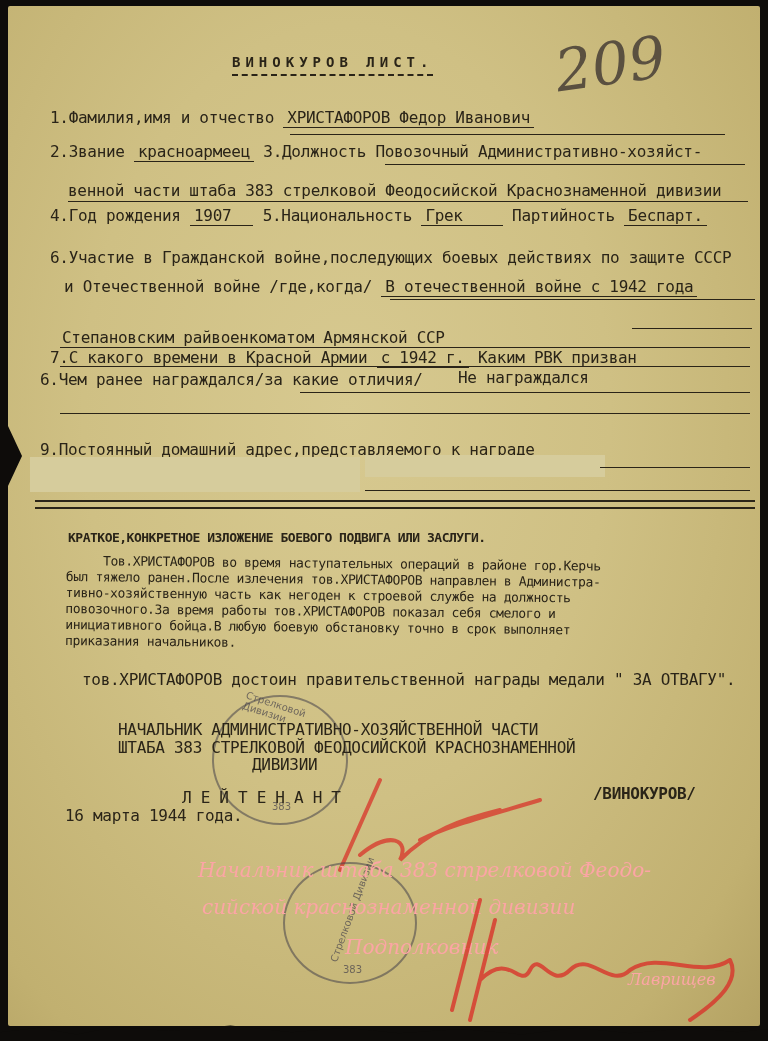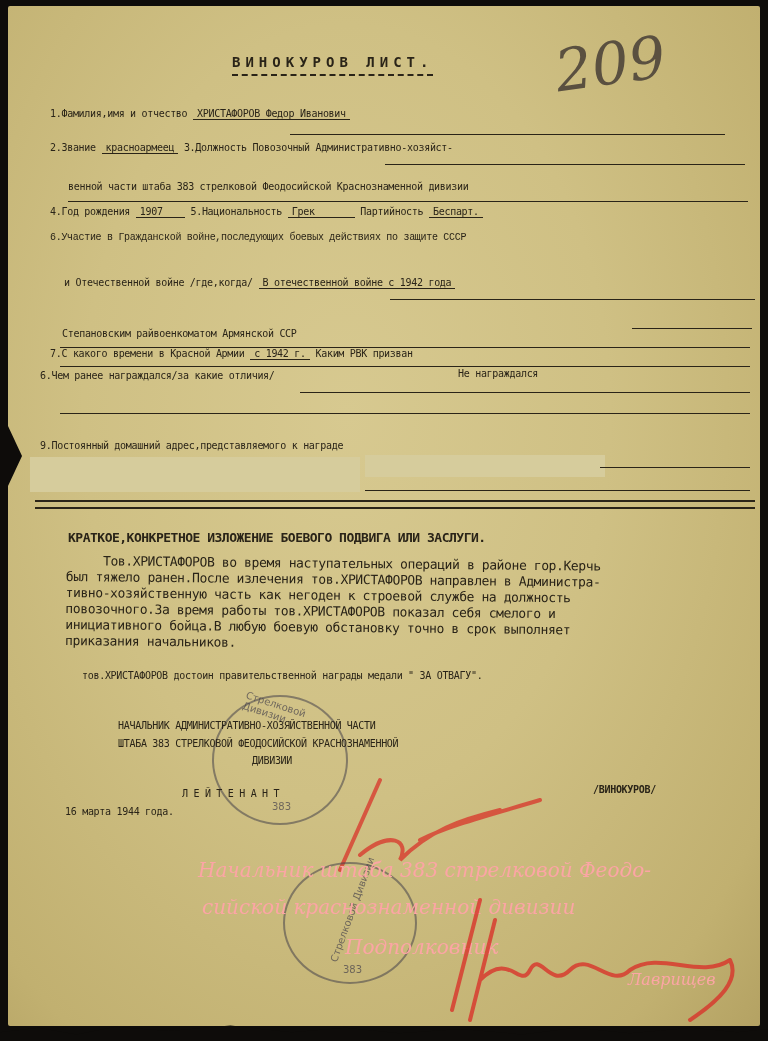--- a/index.html
+++ b/index.html
@@ -11,21 +11,21 @@
   }
   .paper-notch {
     position: absolute; left: 0; top: 420px; width: 14px; height: 60px;
     background: #0e0c0a; clip-path: polygon(0 0, 100% 50%, 0 100%);
   }
   .torn-bottom {
     position: absolute; left: 0; bottom: 0; width: 768px; height: 22px; background: #0e0c0a;
     clip-path: polygon(0 60%, 5% 40%, 10% 70%, 15% 35%, 22% 55%, 30% 30%, 38% 60%, 45% 40%, 52% 65%, 60% 45%, 68% 70%, 75% 40%, 82% 65%, 90% 40%, 96% 60%, 100% 45%, 100% 100%, 0 100%);
   }
   .tw { font-family: "DejaVu Sans Mono", "Liberation Mono", monospace; color: #2a2418; }
-  .line { position: absolute; font-size: 10px; white-space: nowrap; letter-spacing: -0.3px; text-align: center; }
+  .line { position: absolute; font-size: 16px; white-space: nowrap; letter-spacing: -0.3px; text-align: center; }
   .fill { border-bottom: 1.5px solid #2a2418; padding: 0 4px; }
   .rule { position: absolute; height: 0; border-top: 1.5px solid #2a2418; }
   .title { position: absolute; left: 232px; top: 54px; font-size: 14px; font-weight: bold; letter-spacing: 5px; border-bottom: 2px dashed #2a2418; padding-bottom: 4px; }
   .section-title { position: absolute; left: 68px; top: 530px; font-size: 13px; font-weight: bold; letter-spacing: -0.5px; }
   .para { position: absolute; left: 66px; top: 553px; width: 690px; font-size: 13px; line-height: 16px; letter-spacing: -0.4px; transform: rotate(0.6deg); transform-origin: left top; }
   .para p { margin: 0; }
   .redact { position: absolute; background: #d6cc9c; }
   .hw { position: absolute; font-family: "DejaVu Serif", "Liberation Serif", serif; font-style: italic; color: #fca5a5; font-size: 20px; white-space: nowrap; }
   .hw-pencil { color: #5a5040; font-size: 58px; transform: rotate(-8deg); }
   .stamp { position: absolute; border: 2px solid rgba(70,65,75,0.55); border-radius: 50%; }
@@ -62,21 +62,21 @@
 
 <div class="line tw" style="left:50px; top:206px;">
   <span>4.Год рождения</span>
   <span class="fill" style="padding-right:22px;">1907</span>
   <span>5.Национальность</span>
   <span class="fill" style="padding-right:40px;">Грек</span>
   <span>Партийность</span>
   <span class="fill">Беспарт.</span>
 </div>
 
-<div class="line tw" style="left:50px; top:232px;font-family:Liberation Mono, monospace;">6.Участие в Гражданской войне,последующих боевых действиях по защите СССР</div>
+<div class="line tw" style="left:50px; top:248px;">6.Участие в Гражданской войне,последующих боевых действиях по защите СССР</div>
 <div class="line tw" style="left:64px; top:277px;">
   <span>и Отечественной войне /где,когда/</span>
   <span class="fill">В отечественной войне с 1942 года</span>
 </div>
 <div class="rule" style="left:390px; top:299px; width:365px;"></div>
 
 <div class="line tw" style="left:50px; top:300px;margin-top:48px;">
   <span>7.С какого времени в Красной Армии</span>
   <span class="fill">с 1942 г.</span>
   <span>Каким РВК призван</span>

